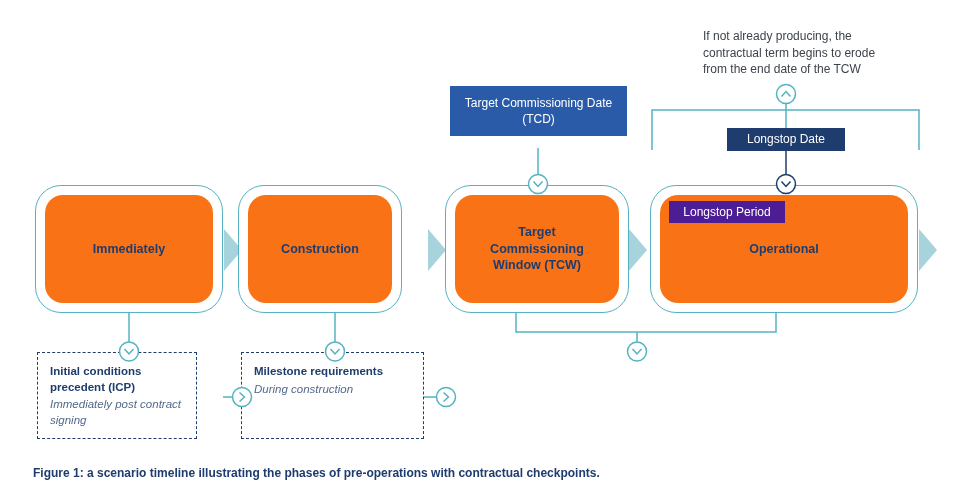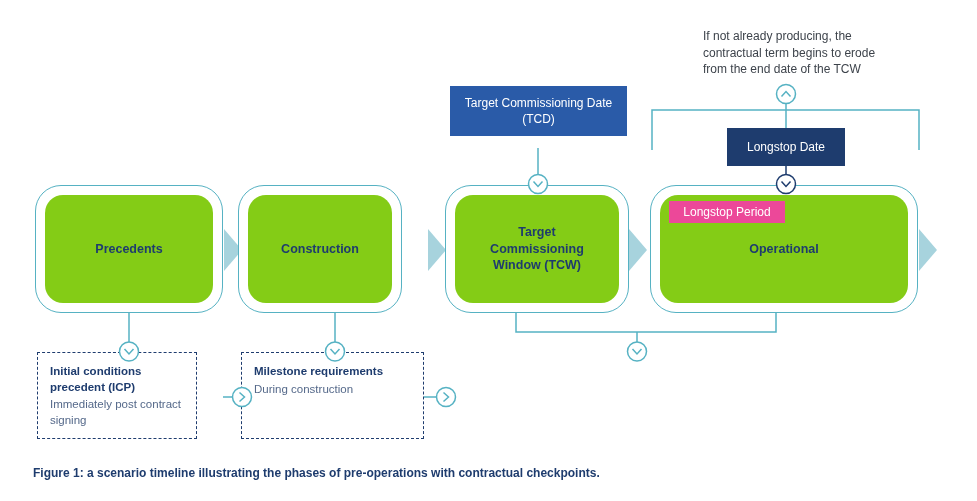--- a/index.html
+++ b/index.html
@@ -30,38 +30,38 @@
     color: #ffffff;
     display: flex;
     align-items: center;
     justify-content: center;
     text-align: center;
     font-size: 12px;
     line-height: 1.35;
     z-index: 3;
   }
   .tcd { left: 450px; top: 86px; width: 177px; height: 50px; background: #2a5ba8; }
-  .longstop-date { left: 727px; top: 128px; width: 118px; height: 38px; background: #1e3c6e; }
-  .longstop-period { position: absolute; left: 18px; top: 15px; width: 116px; height: 22px; background: #ec4899; }
+  .longstop-date { left: 727px; top: 128px; width: 118px; height: 23px; background: #1e3c6e; }
+  .longstop-period { position: absolute; left: 18px; top: 15px; width: 116px; height: 22px; background: #4c1d95; }
 
   
   .phase {
     position: absolute;
     top: 185px;
     height: 128px;
     background: #ffffff;
     border: 1px solid #56b2c3;
     border-radius: 26px;
     box-sizing: border-box;
     z-index: 1;
   }
   .phase-inner {
     position: absolute;
     left: 9px; right: 9px; top: 9px; bottom: 9px;
-    background: #84cc16;
+    background: #f97316;
     border-radius: 18px;
     display: flex;
     align-items: center;
     justify-content: center;
     text-align: center;
     color: #1e3c6e;
     font-weight: bold;
     font-size: 12.5px;
     line-height: 1.35;
   }
@@ -98,20 +98,21 @@
   .cp1 { left: 37px;  width: 160px; }
   .cp2 { left: 241px; width: 183px; }
   .cp3 { left: 444px; width: 349px; }
   .cp-title {
     font-weight: bold;
     color: #1e3c6e;
     font-size: 11.5px;
     line-height: 1.35;
   }
   .cp-sub {
+    font-style: italic;
     color: #55698a;
     font-size: 11.5px;
     line-height: 1.35;
     margin-top: 2px;
   }
 
   
   .caption {
     position: absolute;
     left: 33px; top: 466px;
@@ -140,21 +141,21 @@
   <div class="tag tcd preline">Target Commissioning Date
 (TCD)</div>
   <div class="tag longstop-date">Longstop Date</div>
 
   <div class="arrow arrow1"></div>
   <div class="arrow arrow2"></div>
   <div class="arrow arrow3"></div>
   <div class="arrow arrow4"></div>
 
   <div class="phase phase-dev">
-    <div class="phase-inner preline">Precedents</div>
+    <div class="phase-inner preline">Immediately</div>
   </div>
   <div class="phase phase-con">
     <div class="phase-inner preline">Construction</div>
   </div>
   <div class="phase phase-tcw">
     <div class="phase-inner preline">Target
 Commissioning
 Window (TCW)</div>
   </div>
   <div class="phase phase-op">

